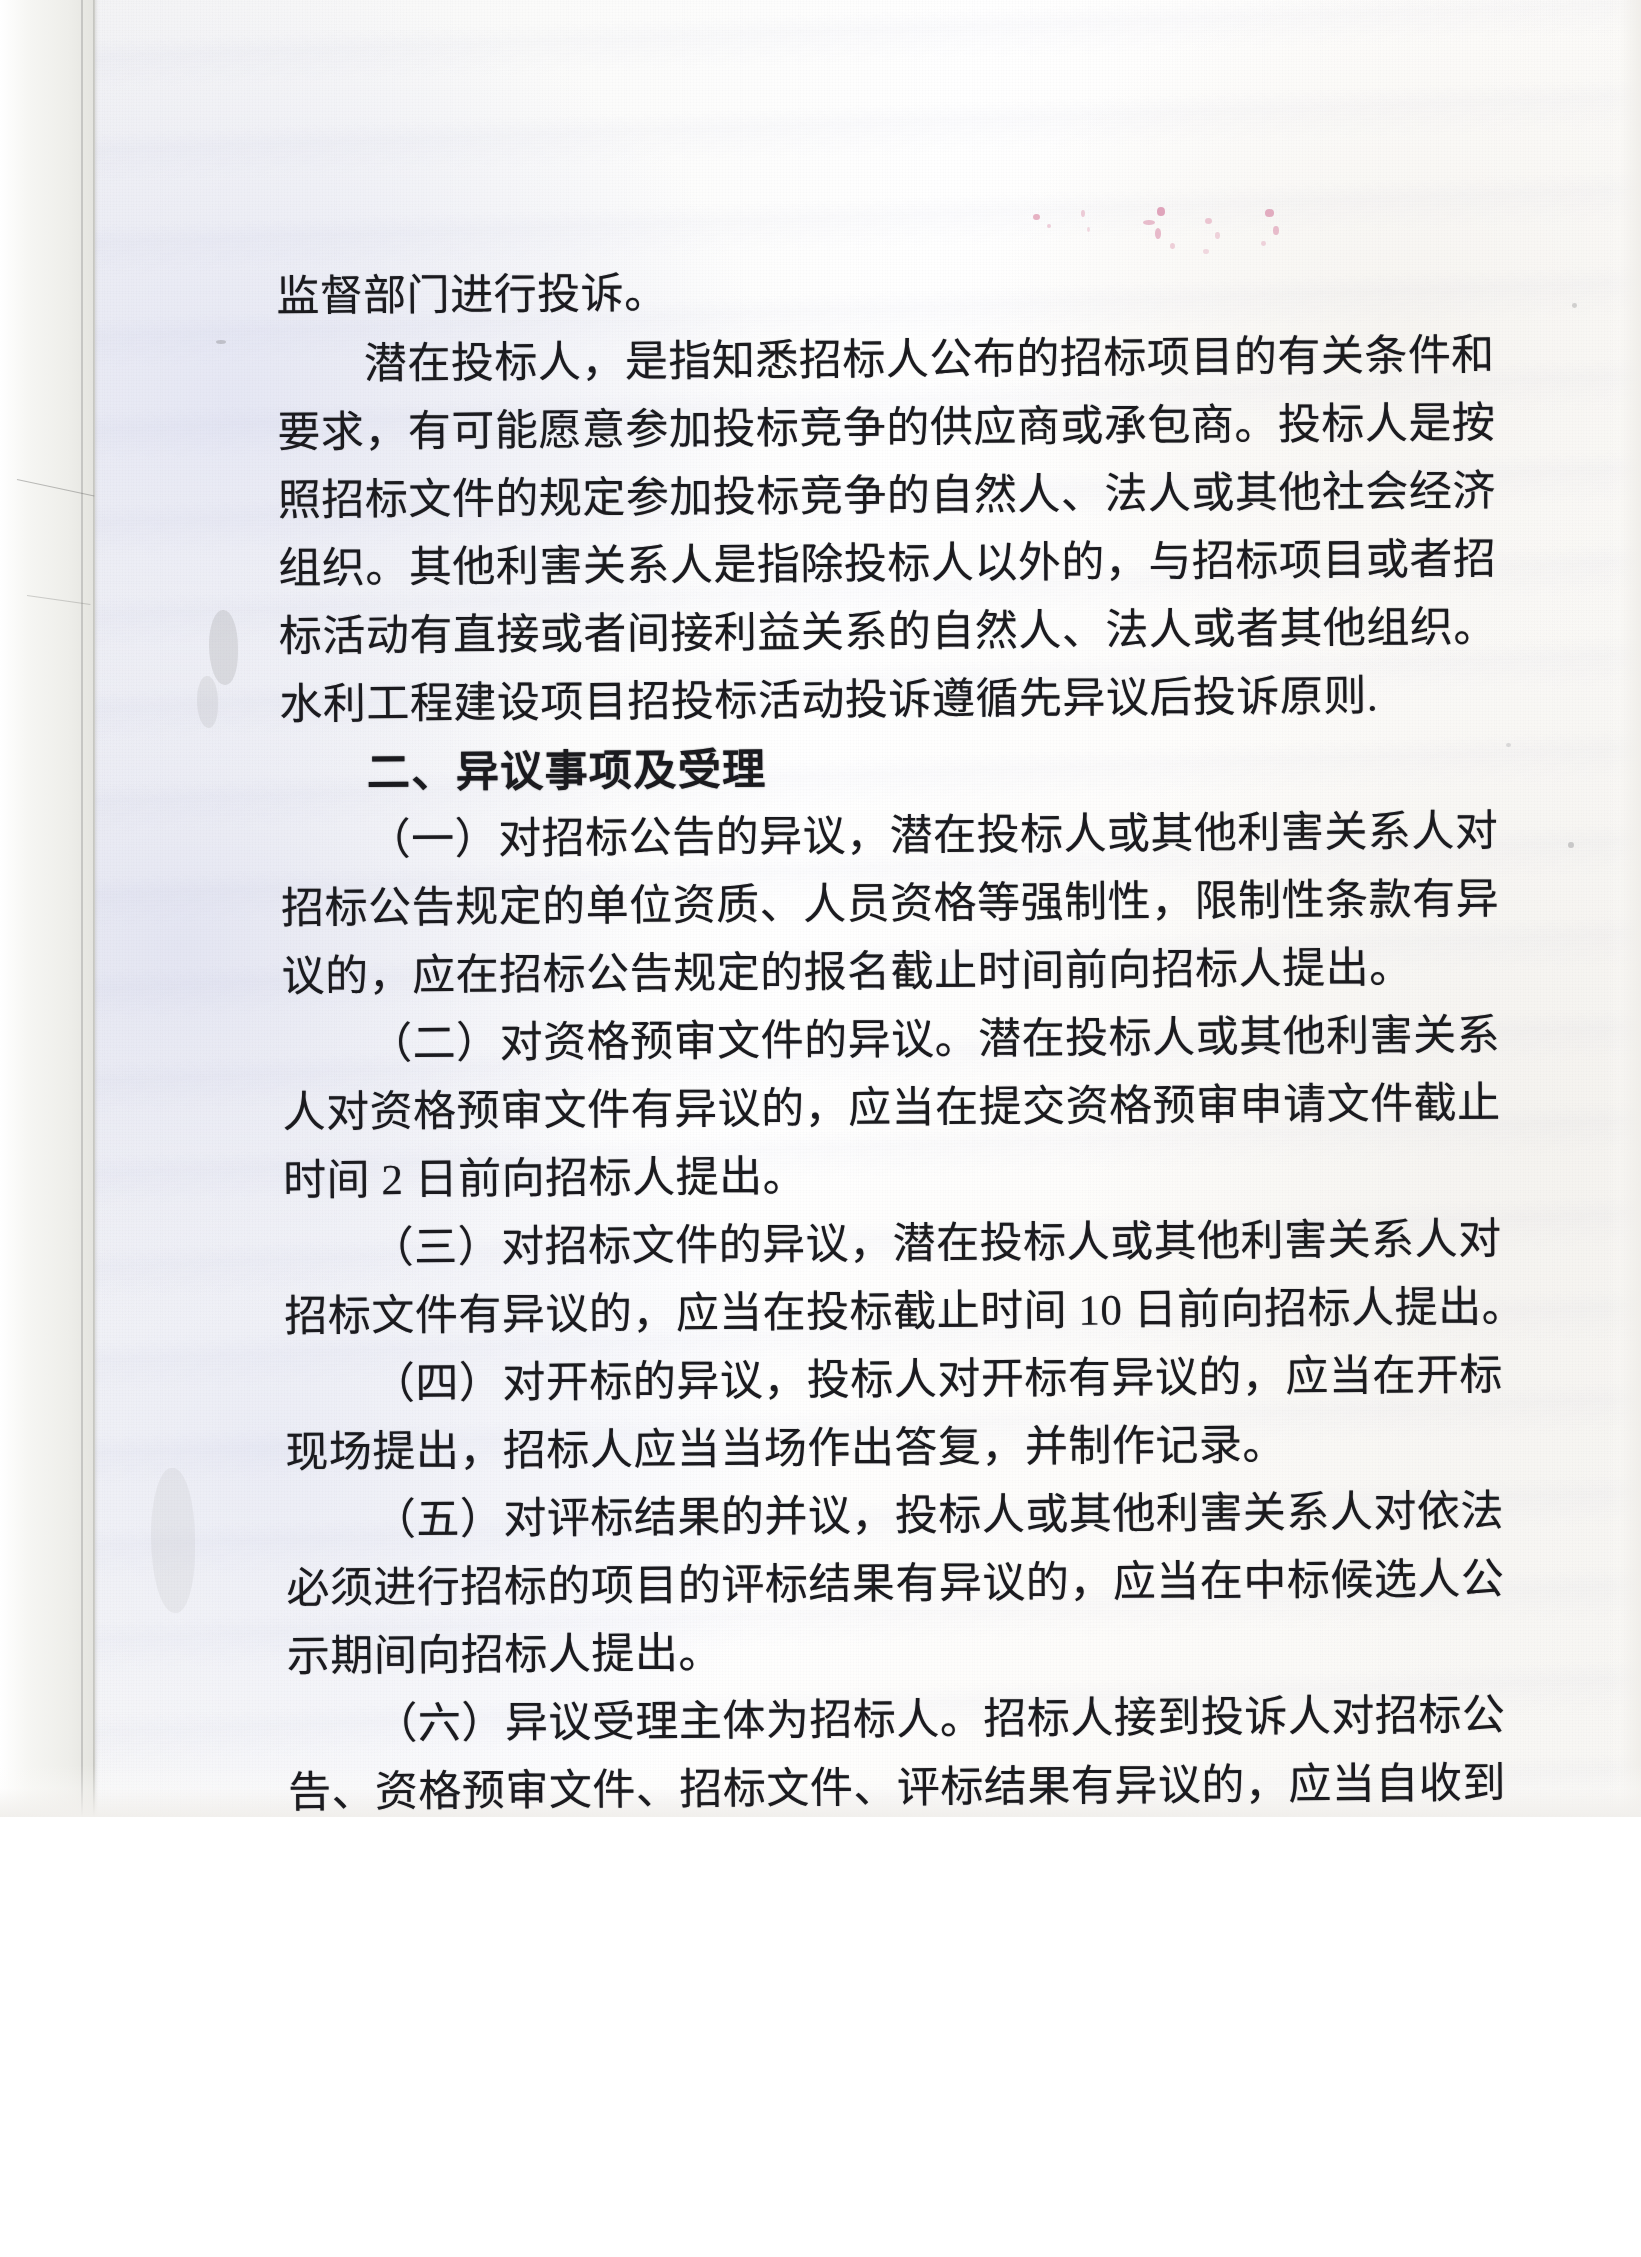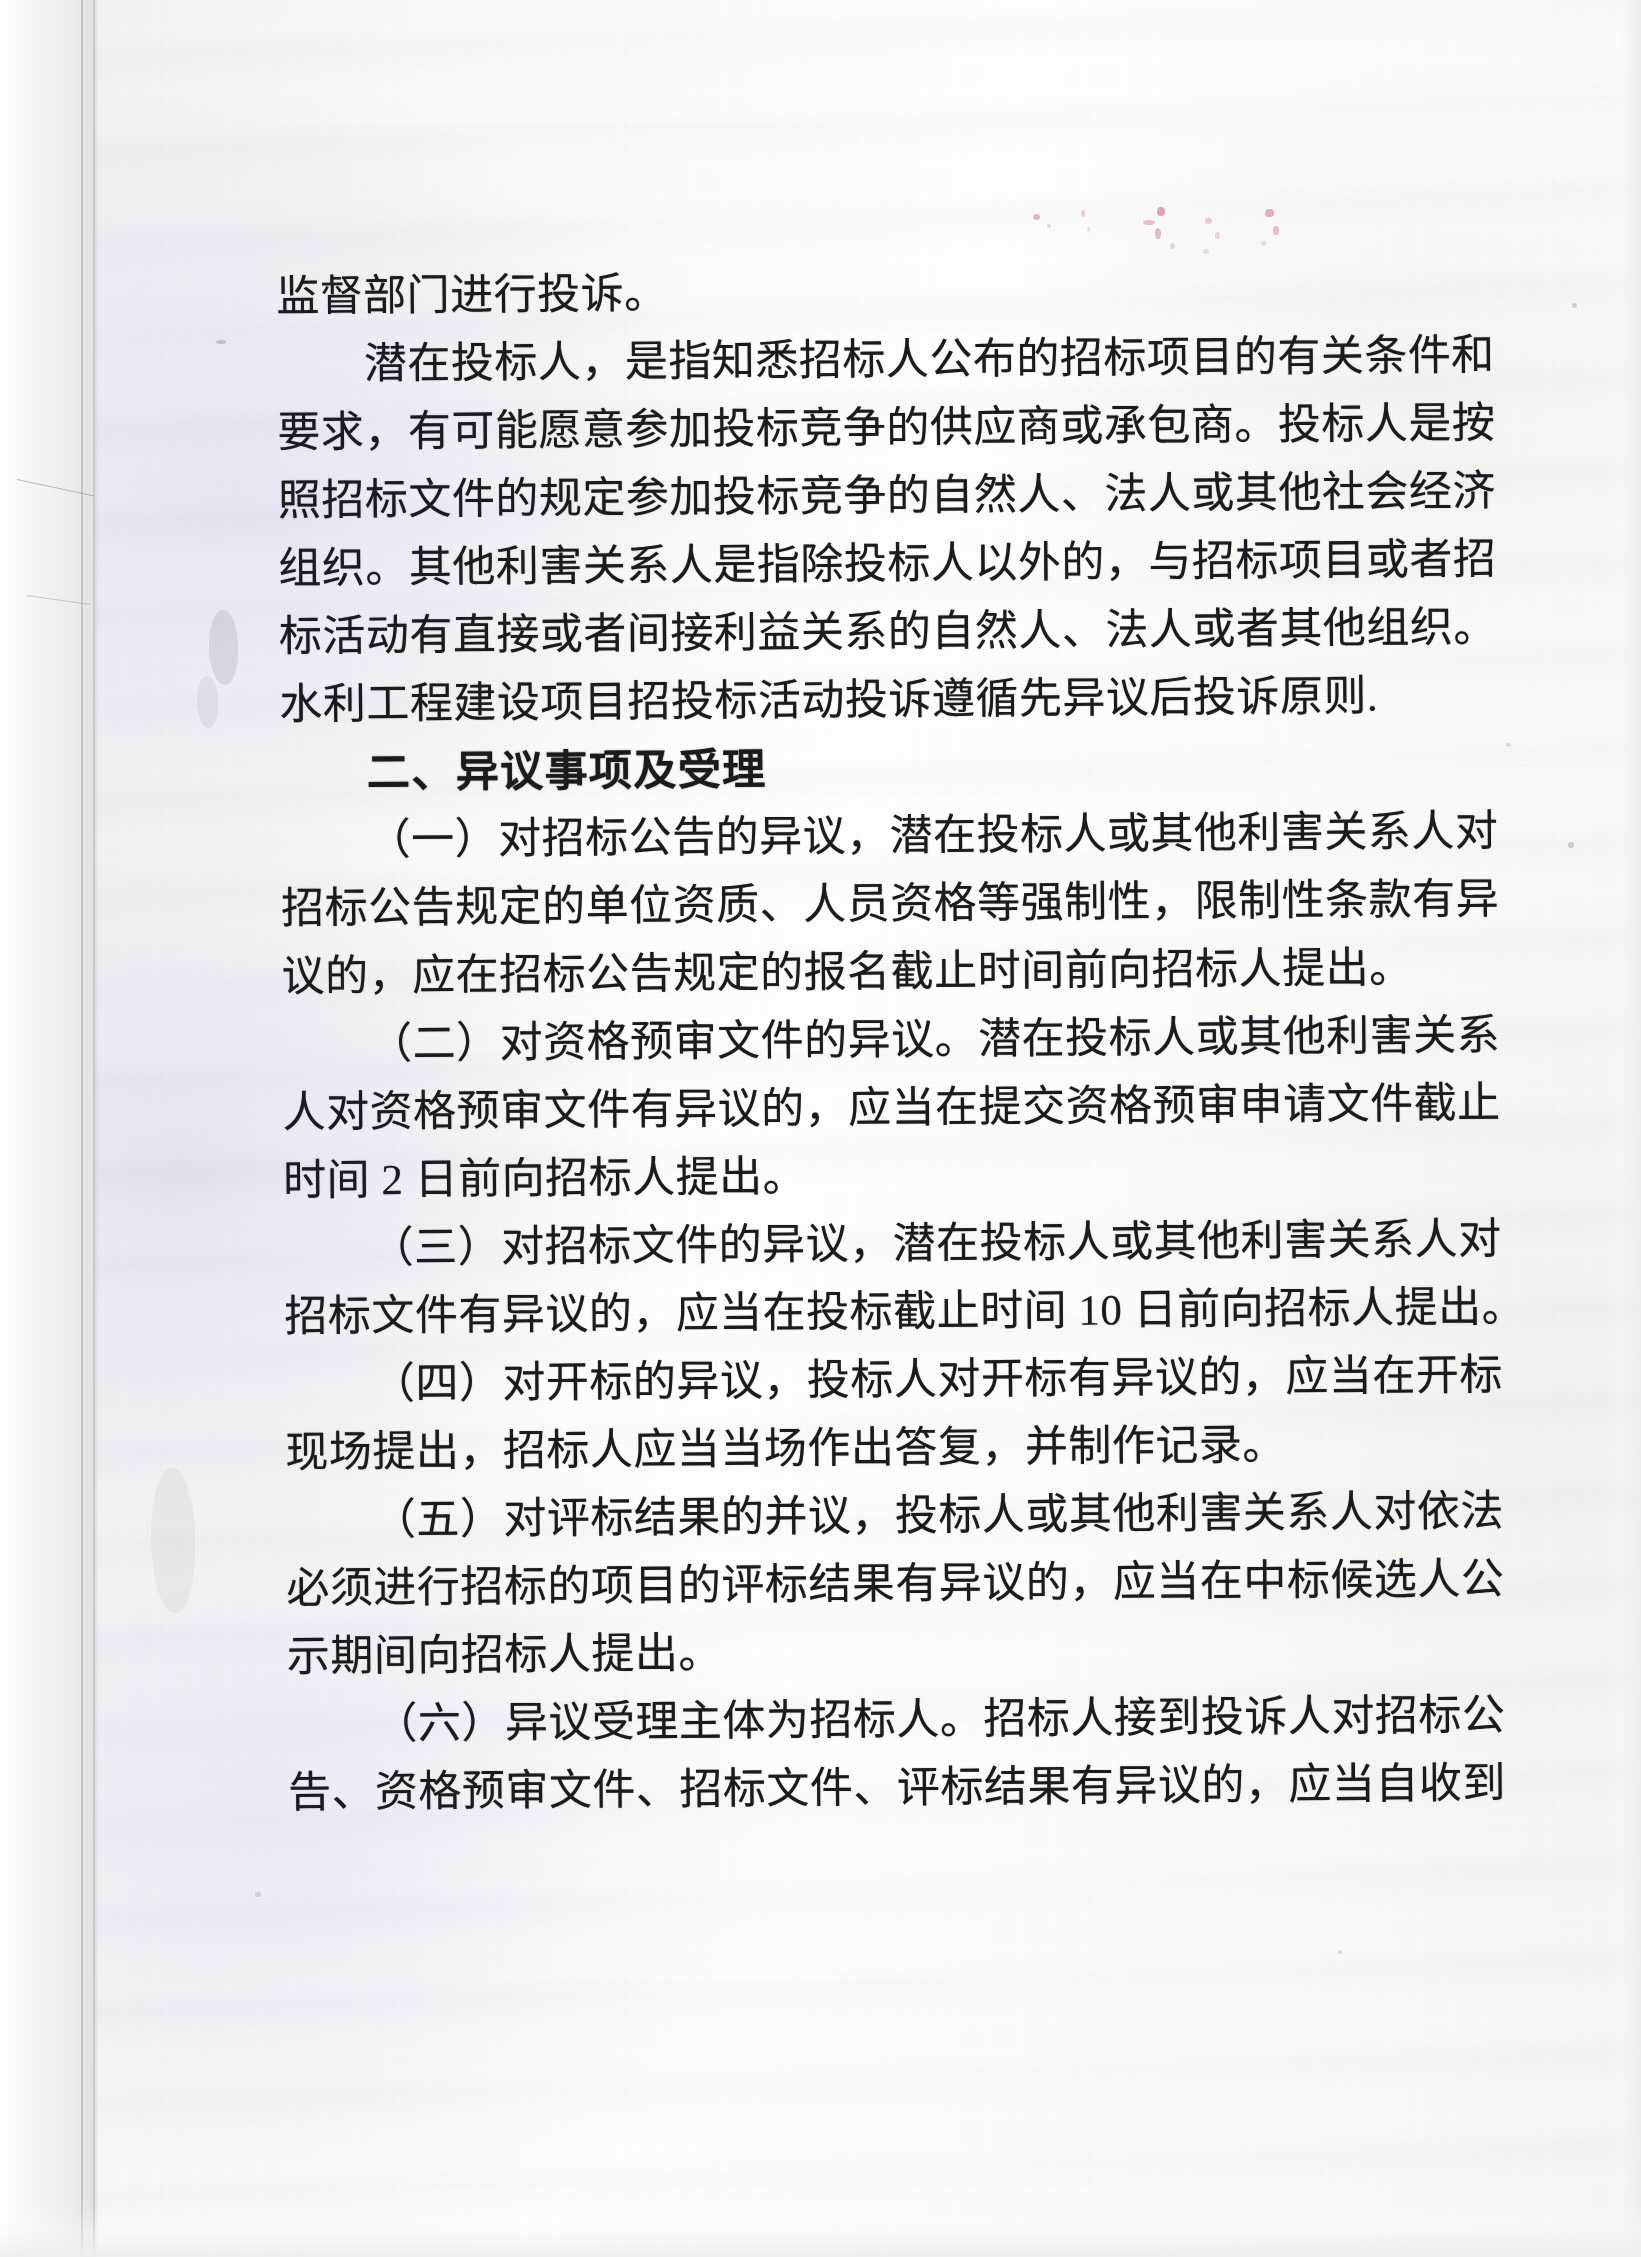--- a/index.html
+++ b/index.html
@@ -5,21 +5,21 @@
 <style>
   html, body {
     margin: 0;
     padding: 0;
     background: #ffffff;
   }
 
   .page {
     position: relative;
     width: 1641px;
-    height: 2257px;
+    height: 1817px;
     overflow: hidden;
     background: #d946ef;
     font-family: "Liberation Serif", "DejaVu Serif", serif;
   }
 
   
   .paper-base {
     position: absolute;
     inset: 0;
     background:

